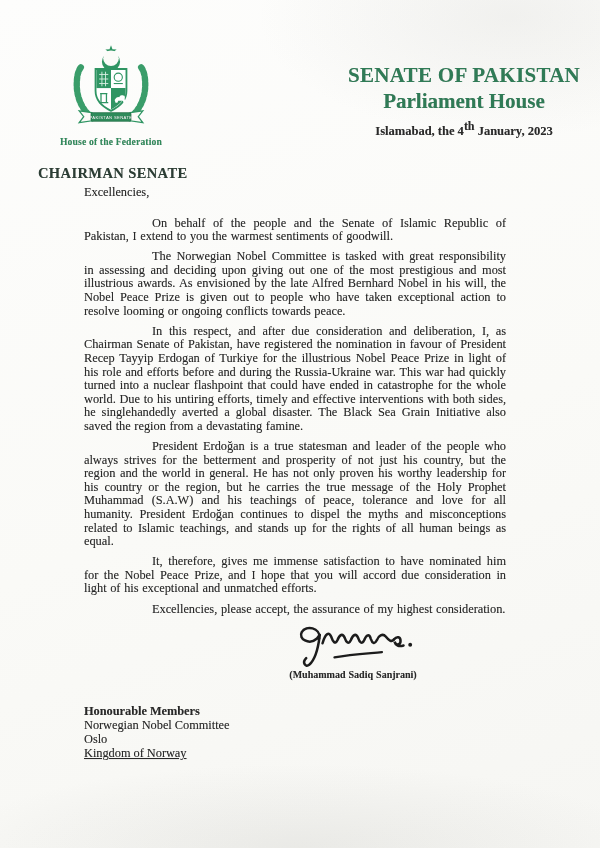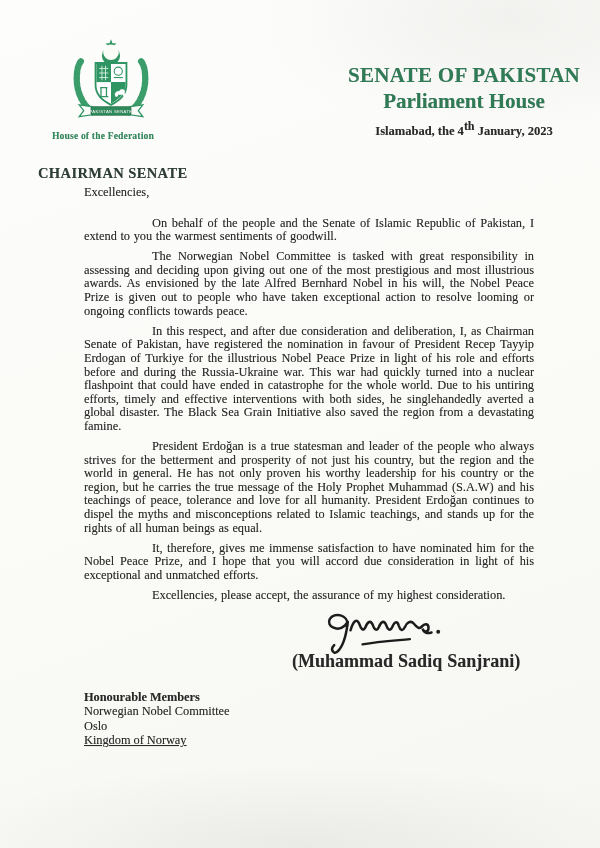--- a/index.html
+++ b/index.html
@@ -11,40 +11,40 @@
       radial-gradient(ellipse 420px 200px at 85% 2%, rgba(190,190,185,0.18), rgba(0,0,0,0) 60%),
       radial-gradient(ellipse 500px 120px at 50% 100%, rgba(180,180,175,0.20), rgba(0,0,0,0) 70%),
       linear-gradient(160deg,#fdfdfc 0%,#fafaf7 55%,#f6f6f3 100%);
     font-family:"Liberation Serif","DejaVu Serif",serif;
     color:#282828;
     overflow:hidden;
     text-shadow:0.2px 0.2px 0.6px rgba(45,45,45,0.35);
   }
   
   .letterhead{position:relative;height:176px;}
-  .emblem-wrap{position:absolute;left:52px;top:36px;width:118px;text-align:left;}
+  .emblem-wrap{position:absolute;left:52px;top:42px;width:118px;text-align:center;}
   .emblem-svg{display:block;margin:0 auto;}
   .emblem-caption{font-size:9.5px;font-weight:bold;color:#2f8b5b;margin-top:1px;letter-spacing:0.2px;}
   .chairman{position:absolute;left:38px;top:149px;font-size:14.5px;font-weight:bold;
     color:#2b3d34;letter-spacing:0.4px;margin-top:16px;}
   .org-block{position:absolute;left:345px;top:62px;width:238px;text-align:center;color:#2f7b56;}
   .org-name{font-size:21px;font-weight:bold;letter-spacing:0.3px;line-height:1.25;}
   .org-line{font-size:21px;font-weight:bold;line-height:1.3;}
   .date-line{font-size:12.5px;color:#2a2a2a;margin-top:3px;font-weight:600;}
   .date-line sup{font-size:12px;}
   
-  .letter-body{padding:10px 66px 0 84px;font-size:12.3px;line-height:13.6px;
+  .letter-body{padding:10px 94px 0 84px;font-size:12.3px;line-height:13.6px;
     text-align:justify;word-spacing:0.6px;}
   .salutation{margin:0 0 17px 0;}
   .letter-body p.para{margin:0 0 6.5px 0;text-indent:68px;}
   .closing{margin:0;text-indent:68px;}
   
   .sig-block{width:178px;margin:2px 64px 0 auto;text-align:center;}
   .sig-svg{display:block;margin:0 auto -2px auto;}
-  .sig-name{font-size:18px;font-weight:bold;white-space:nowrap;}
+  .sig-name{font-size:10px;font-weight:bold;white-space:nowrap;}
   
   .recipient{margin:22px 0 0 84px;font-size:12.3px;line-height:14.2px;}
   .recipient .r-bold{font-weight:bold;}
   .recipient .r-underline{text-decoration:underline;}
 </style>
 </head>
 <body>
 
 <div class="page">
 

